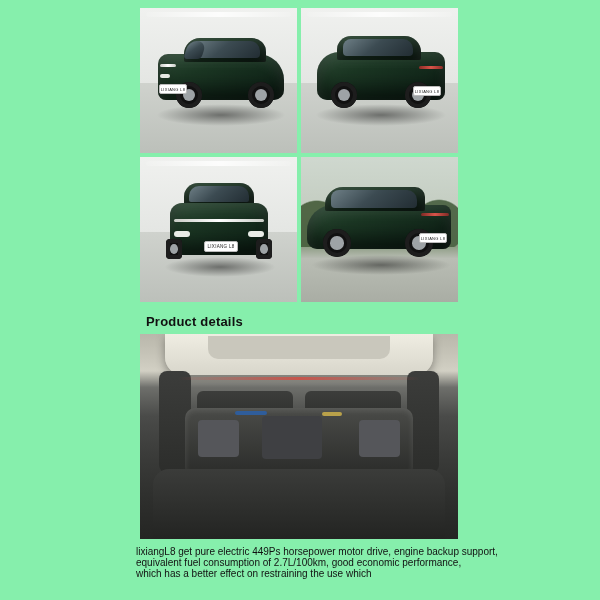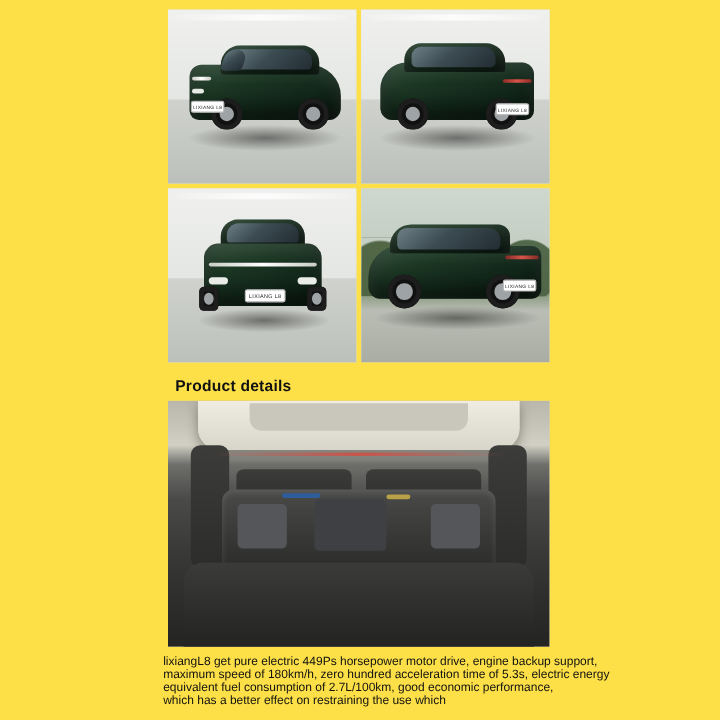--- a/index.html
+++ b/index.html
@@ -12,21 +12,21 @@
     height: 600px;
     font-family: "Liberation Sans", sans-serif;
     color: #1a1a1a;
     position: relative;
     overflow: hidden;
   }
   .page {
     width: 600px;
     height: 600px;
     position: relative;
-    background: #fde047;
+    background: #86efac;
   }
 
   
   .gallery {
     position: absolute;
     left: 140px;
     top: 8px;
     width: 318px;
     display: grid;
     grid-template-columns: 157px 157px;
@@ -318,18 +318,17 @@
       <div class="eb-part" style="right:6%;top:18%;width:18%;height:52%;"></div>
       <div class="eb-part" style="left:22%;top:4%;width:14%;height:7%;background:#2f5d9b;"></div>
       <div class="eb-part" style="left:60%;top:6%;width:9%;height:6%;background:#b9a14a;"></div>
     </div>
 
     <div class="trunk-floor"></div>
   </div>
 
   <div class="desc">
     <div>lixiangL8  get pure electric 449Ps horsepower motor drive, engine backup support,</div>
-    <div>maximum speed of 180km/h, zero hundred acceleration time of 5.3s, electric energy</div>
     <div>equivalent fuel consumption of  2.7L/100km, good economic performance,</div>
     <div>which has a better effect on restraining the use which</div>
   </div>
 
 </div>
 
 </body></html>

